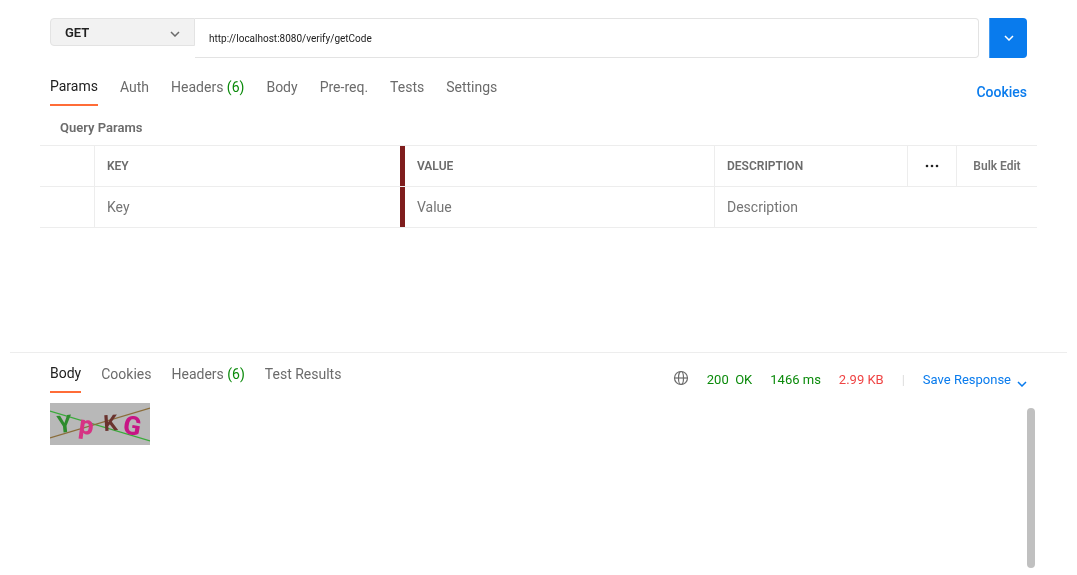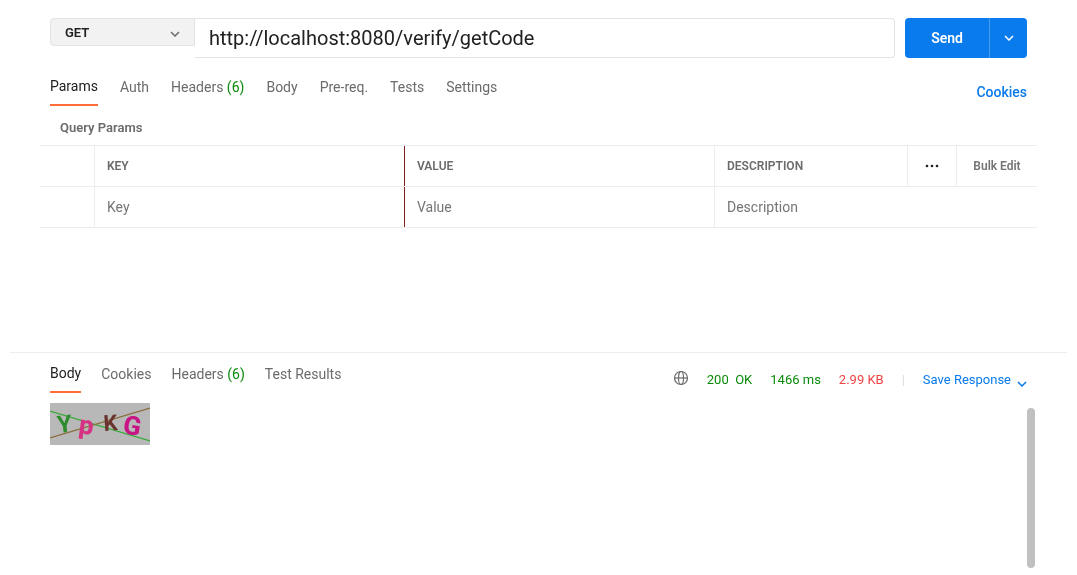--- a/index.html
+++ b/index.html
@@ -51,21 +51,21 @@
       display: flex;
       align-items: center;
       margin-left: -10px;
       height: 40px;
     }
     .url-input {
       border: none;
       outline: none;
       width: 100%;
       padding: 0 14px;
-      font-size: 20px;
+      font-size: 10px;
       color: #212121;
       background: transparent;
     }
     .send-group {
       display: flex;
       height: 40px;
     }
     .send-btn {
       background: #097bed;
       color: #fff;
@@ -138,21 +138,21 @@
       font-size: 12px;
     }
     .p-row .chk {
       width: 55px;
       border-right: 1px solid #ededed;
       height: 40px;
     }
     .p-row .k {
       width: 310px;
       padding: 0 12px;
-      border-right: 1px solid #7f1d1d;
+      border-right: 5px solid #7f1d1d;
       height: 40px;
       display: flex;
       align-items: center;
     }
     .p-row .v {
       width: 310px;
       padding: 0 12px;
       border-right: 1px solid #ededed;
       height: 40px;
       display: flex;
@@ -276,21 +276,20 @@
       <span class="chev">
         <svg width="10" height="6" viewBox="0 0 10 6">
             <path d="M1 1l4 4 4-4" stroke="#6b6b6b" stroke-width="1.5" fill="none"></path>
           </svg>
       </span>
     </div>
     <div class="url-input-wrap">
       <input class="url-input" value="http://localhost:8080/verify/getCode" style="">
     </div>
     <div class="send-group">
-      <button class="send-btn">Send</button>
       <button class="send-drop">
         <svg width="10" height="6" viewBox="0 0 10 6">
             <path d="M1 1l4 4 4-4" stroke="#fff" stroke-width="1.5" fill="none"></path>
           </svg>
       </button>
     </div>
   </div>
 
   <div class="req-tabs">
     <div class="req-tab active">Params</div>

